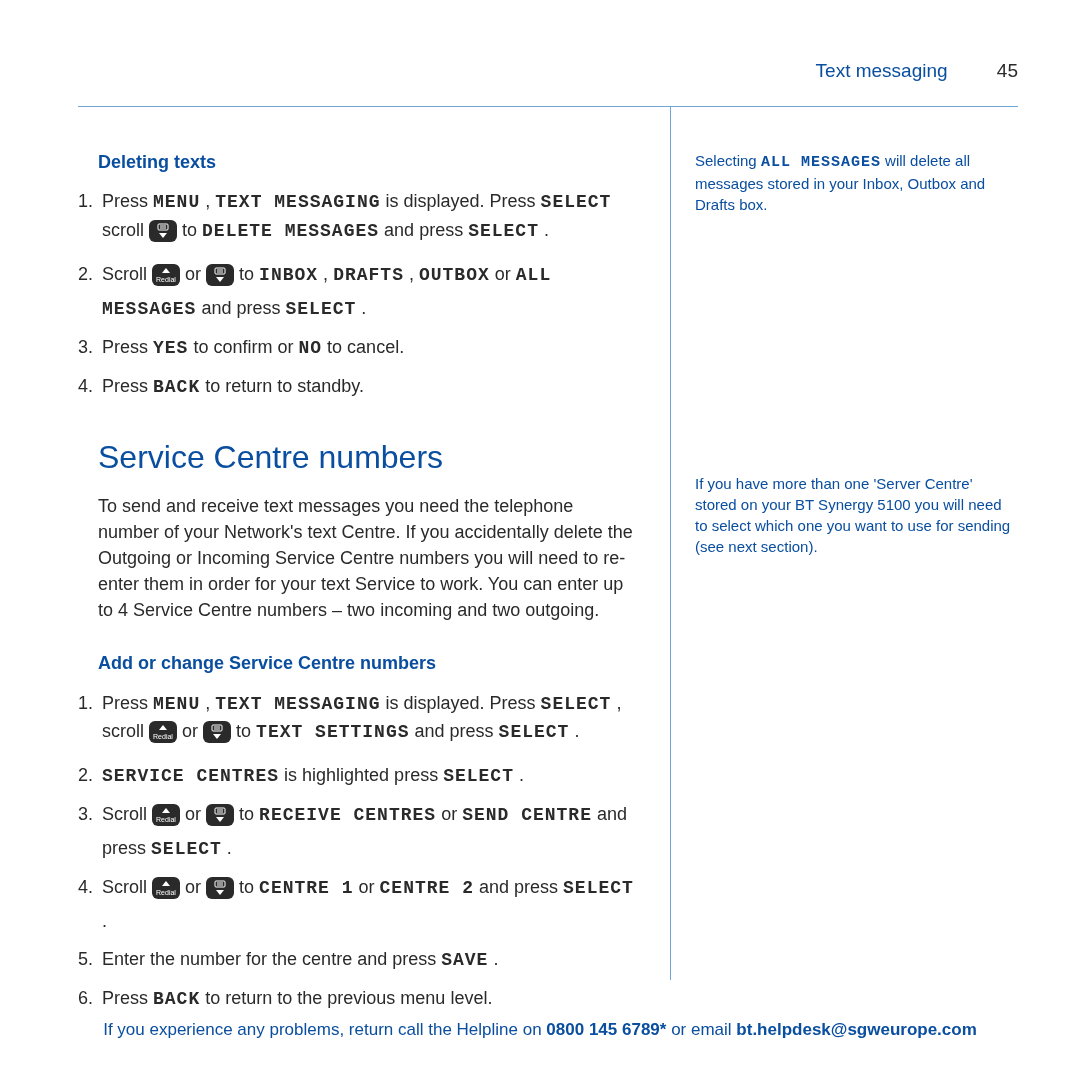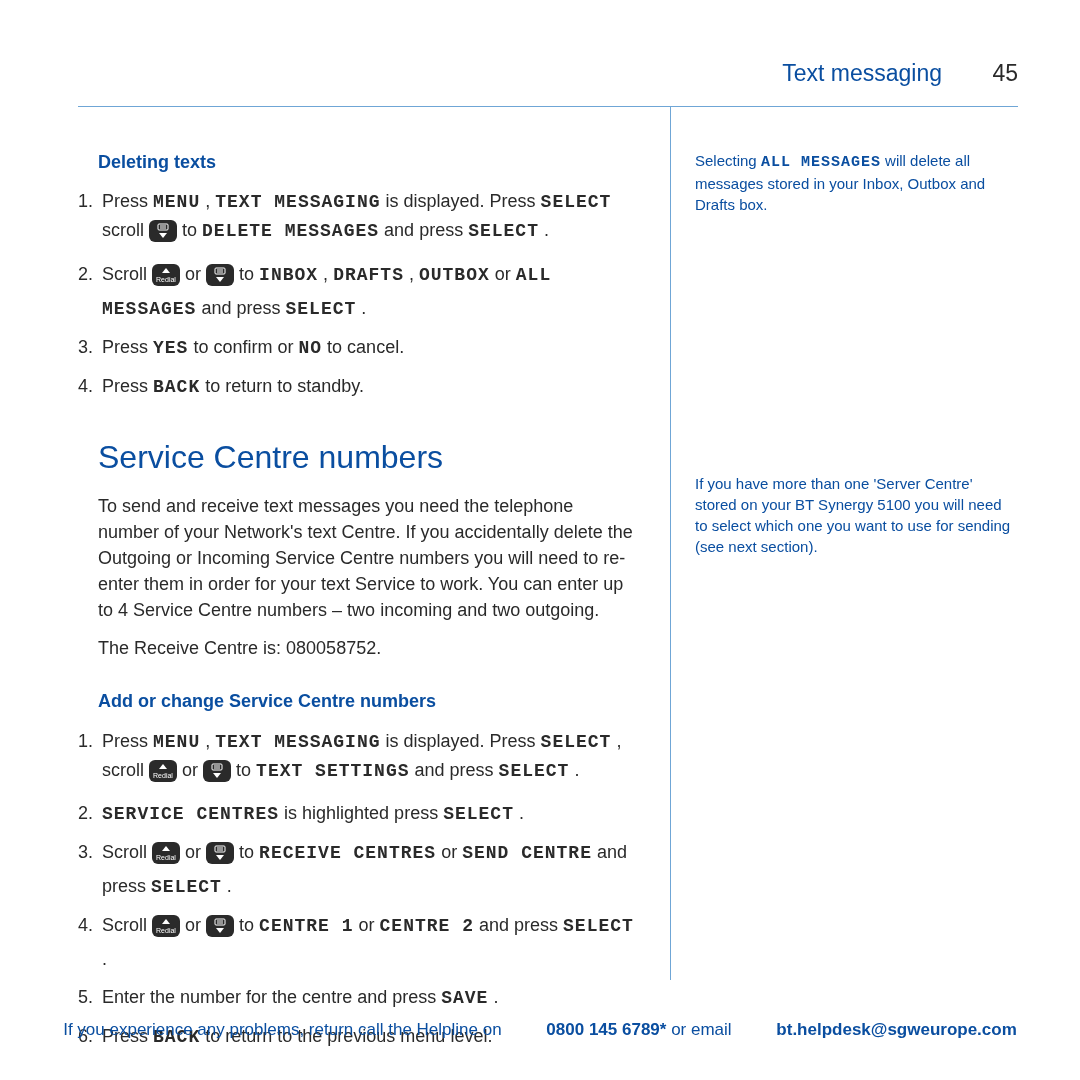--- a/index.html
+++ b/index.html
@@ -1,38 +1,38 @@
 <!DOCTYPE html>
 <html><head>
 <meta charset="utf-8">
 <style>
   html,body{margin:0;padding:0;width:1080px;height:1080px;background:#fff;
     font-family:"Segoe UI","Helvetica Neue",Arial,sans-serif;color:#2a2a2a;
     font-size:18px;line-height:1.35;}
   .page{position:relative;width:1080px;height:1080px;}
-  .header{position:absolute;top:58px;right:62px;font-size:23px;}
+  .header{position:absolute;top:58px;right:62px;font-size:19px;}
   .header .title{color:#0a4ea0;margin-right:44px;}
   .header .pnum{color:#2a2a2a;}
   .rule{position:absolute;left:78px;right:62px;top:106px;height:0;
     border-top:1px solid #6fa6d6;}
   .vline{position:absolute;left:670px;top:106px;bottom:100px;width:0;
     border-left:1px solid #6fa6d6;}
   .main{position:absolute;left:78px;top:150px;width:560px;}
   .side{position:absolute;left:695px;top:150px;width:320px;
     font-size:15px;color:#0a4ea0;line-height:1.4;}
   .side .note2{margin-top:258px;}
   .h-sub{color:#0a4ea0;font-weight:700;font-size:18px;margin:0 0 14px 20px;}
   .h-main{color:#0a4ea0;font-weight:400;font-size:32px;margin:34px 0 14px 20px;}
   ol{list-style:decimal;margin:0 0 0 0;padding-left:20px;}
   ol li{margin-bottom:10px;padding-left:4px;line-height:1.55;}
   .para{margin:0 0 12px 20px;line-height:1.45;}
   .lcd{font-family:"Courier New",monospace;letter-spacing:1px;font-weight:bold;}
   .footer{position:absolute;left:0;right:0;bottom:38px;text-align:center;
     font-size:17px;color:#0a4ea0;}
-  .footer .bold{font-weight:600;margin-left:40px;}
+  .footer .bold{font-weight:600;}
   
   .ic{display:inline-block;vertical-align:-6px;}
 </style>
 </head>
 <body>
 <div class="page">
 
 <svg width="0" height="0" style="position:absolute">
   <defs>
     <g id="upkey">
@@ -111,21 +111,20 @@
     </li>
     <li>
       <span>Press </span>
       <span class="lcd">BACK</span>
       <span> to return to standby.</span>
     </li>
   </ol>
 
   <div class="h-main">Service Centre numbers</div>
   <p class="para">To send and receive text messages you need the telephone number of your Network's text Centre. If you accidentally delete the Outgoing or Incoming Service Centre numbers you will need to re-enter them in order for your text Service to work. You can enter up to 4 Service Centre numbers – two incoming and two outgoing.</p>
-  <p class="para">The Receive Centre is: 080058752.</p>
 
   <div class="h-sub" style="margin-top:28px">Add or change Service Centre numbers</div>
   <ol>
     <li>
       <span>Press </span>
       <span class="lcd">MENU</span>
       <span>, </span>
       <span class="lcd">TEXT MESSAGING</span>
       <span> is displayed. Press </span>
       <span class="lcd">SELECT</span>

